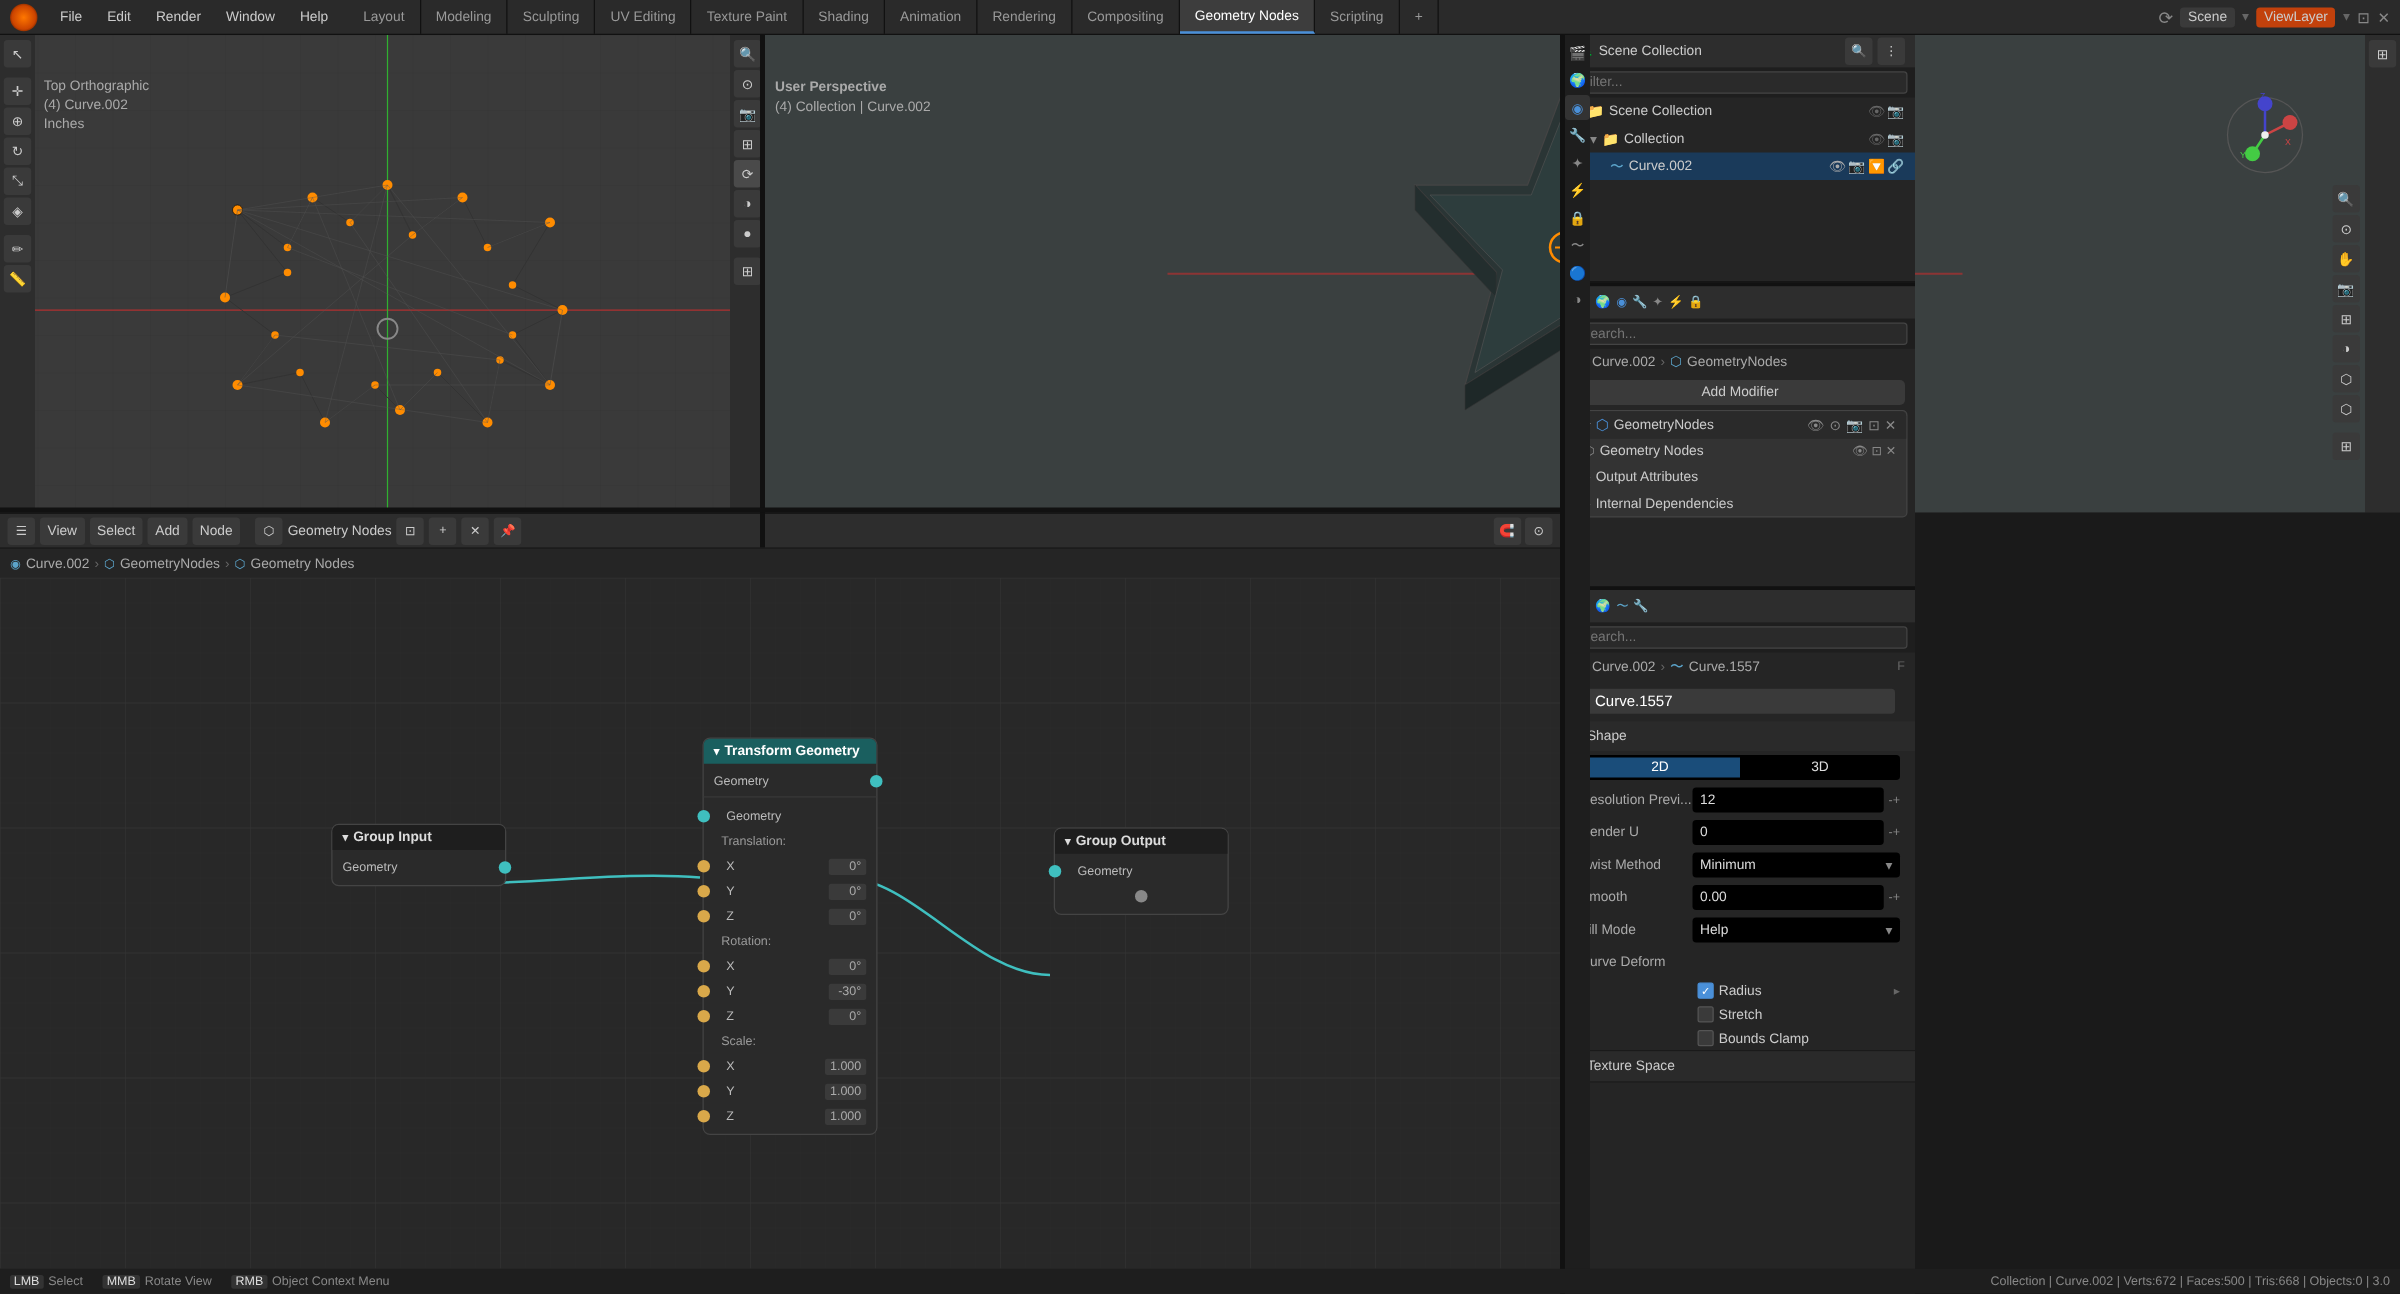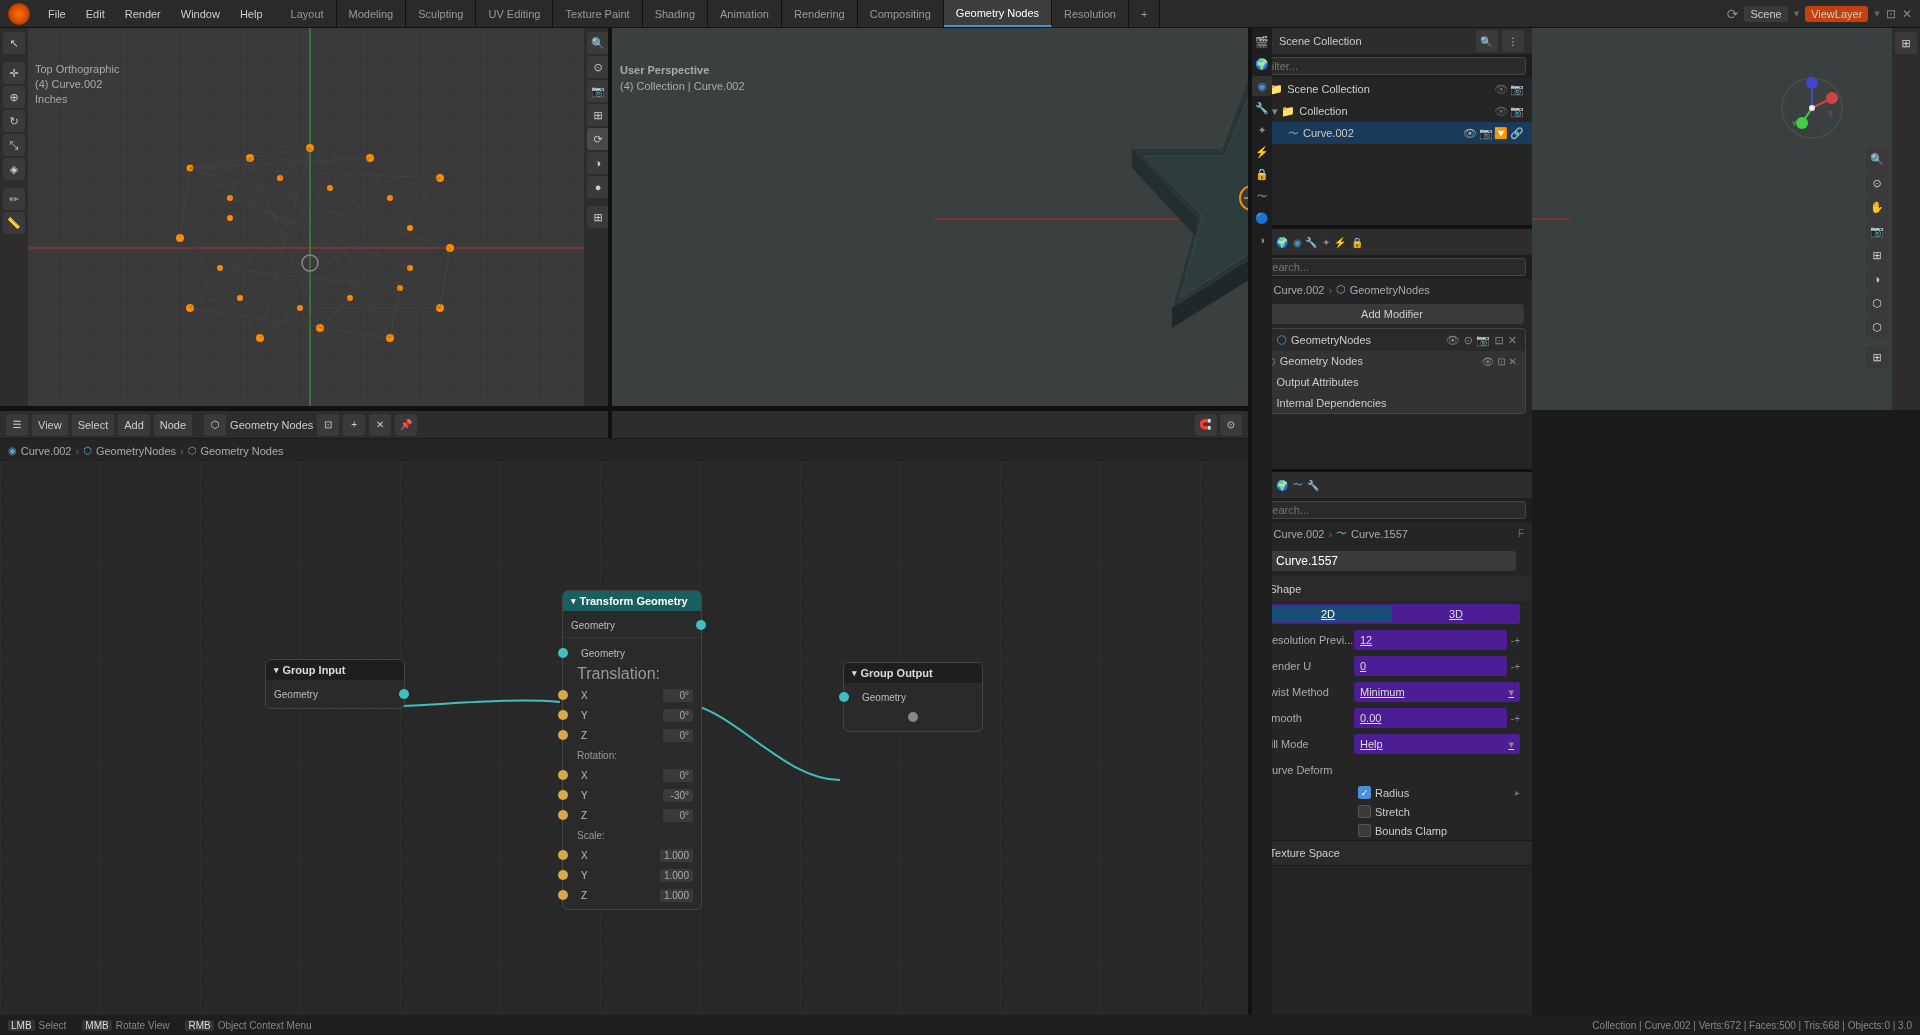--- a/index.html
+++ b/index.html
@@ -332,29 +332,28 @@
       height: 26px;
       font-size: 11px;
     }
     .prop-label {
       color: #aaa;
       width: 90px;
       flex-shrink: 0;
     }
     .prop-value {
       flex: 1;
-      background: #4c1d95;
+      background: #000000;
       border-radius: 3px;
       padding: 2px 6px;
       color: #ddd;
       font-size: 11px;
       height: 20px;
       display: flex;
       align-items: center;
-      text-decoration: underline;
     }
     .prop-value.toggle-2d-3d {
       display: flex;
       padding: 0;
       overflow: hidden;
     }
     .toggle-opt {
       flex: 1;
       text-align: center;
       padding: 2px;
@@ -524,21 +523,21 @@
     <div class="ws-tab">Layout</div>
     <div class="ws-tab">Modeling</div>
     <div class="ws-tab">Sculpting</div>
     <div class="ws-tab">UV Editing</div>
     <div class="ws-tab">Texture Paint</div>
     <div class="ws-tab">Shading</div>
     <div class="ws-tab">Animation</div>
     <div class="ws-tab">Rendering</div>
     <div class="ws-tab">Compositing</div>
     <div class="ws-tab active">Geometry Nodes</div>
-    <div class="ws-tab">Resolution</div>
+    <div class="ws-tab">Scripting</div>
     <div class="ws-tab">+</div>
   </div>
   <div class="top-menu-right">
     <span style="font-size:14px; color:#888;">⟳</span>
     <span class="scene-name">Scene</span>
     <span style="color:#666;">▾</span>
     <span class="view-layer">ViewLayer</span>
     <span style="color:#666;">▾</span>
     <span style="font-size:12px;color:#888;">⊡</span>
     <span style="font-size:12px;color:#888;">✕</span>
@@ -851,21 +850,21 @@
         </div>
 
         <div style="height:4px; border-top:1px solid #383838; margin:2px 0;"></div>
 
         <div class="node-row">
           <div class="socket socket-left socket-teal"></div>
           <span class="node-label">Geometry</span>
         </div>
 
         <div class="node-row" style="padding-left:4px;">
-          <span class="node-label" style="color:#999;font-size:16px;text-align:center;">Translation:</span>
+          <span class="node-label" style="color:#999;font-size:10px;text-align:center;">Translation:</span>
         </div>
         <div class="node-row">
           <div class="socket socket-left socket-yellow"></div>
           <span class="node-label">X</span>
           <span class="node-value">0°</span>
         </div>
         <div class="node-row">
           <div class="socket socket-left socket-yellow"></div>
           <span class="node-label">Y</span>
           <span class="node-value">0°</span>

